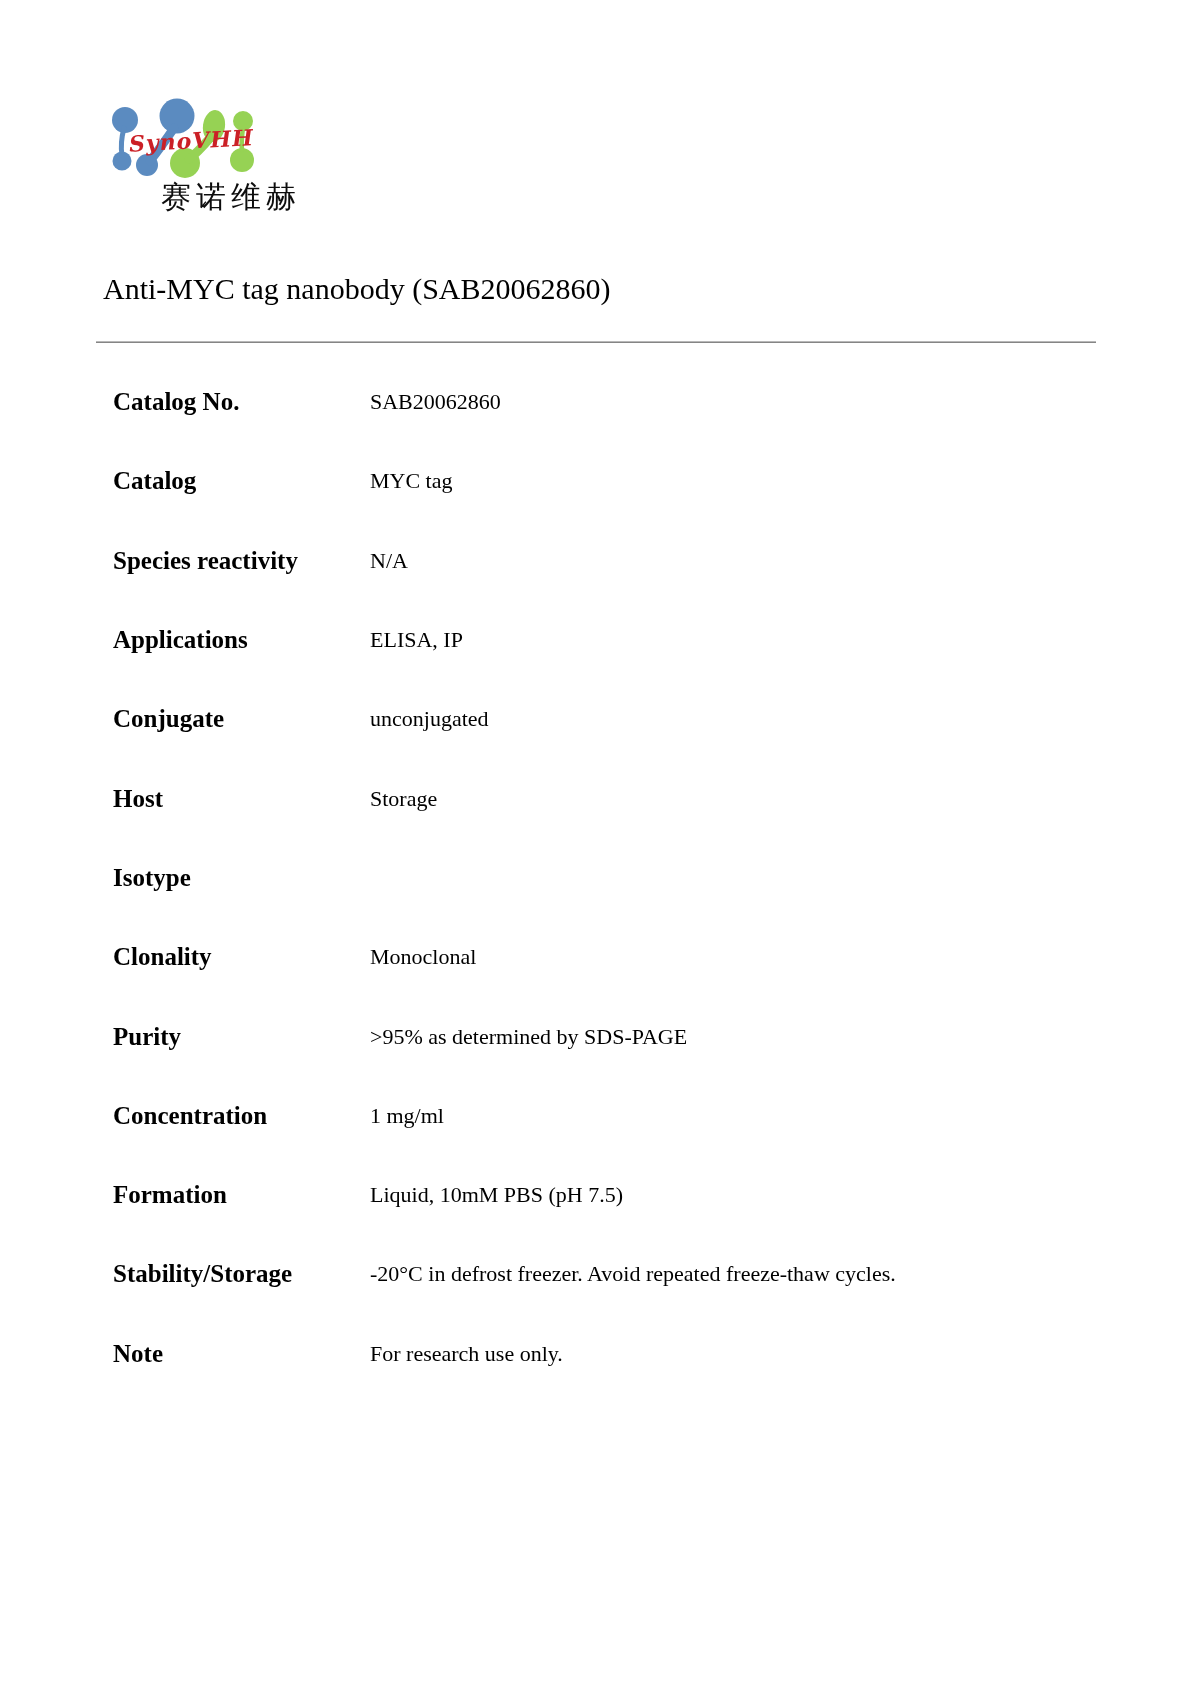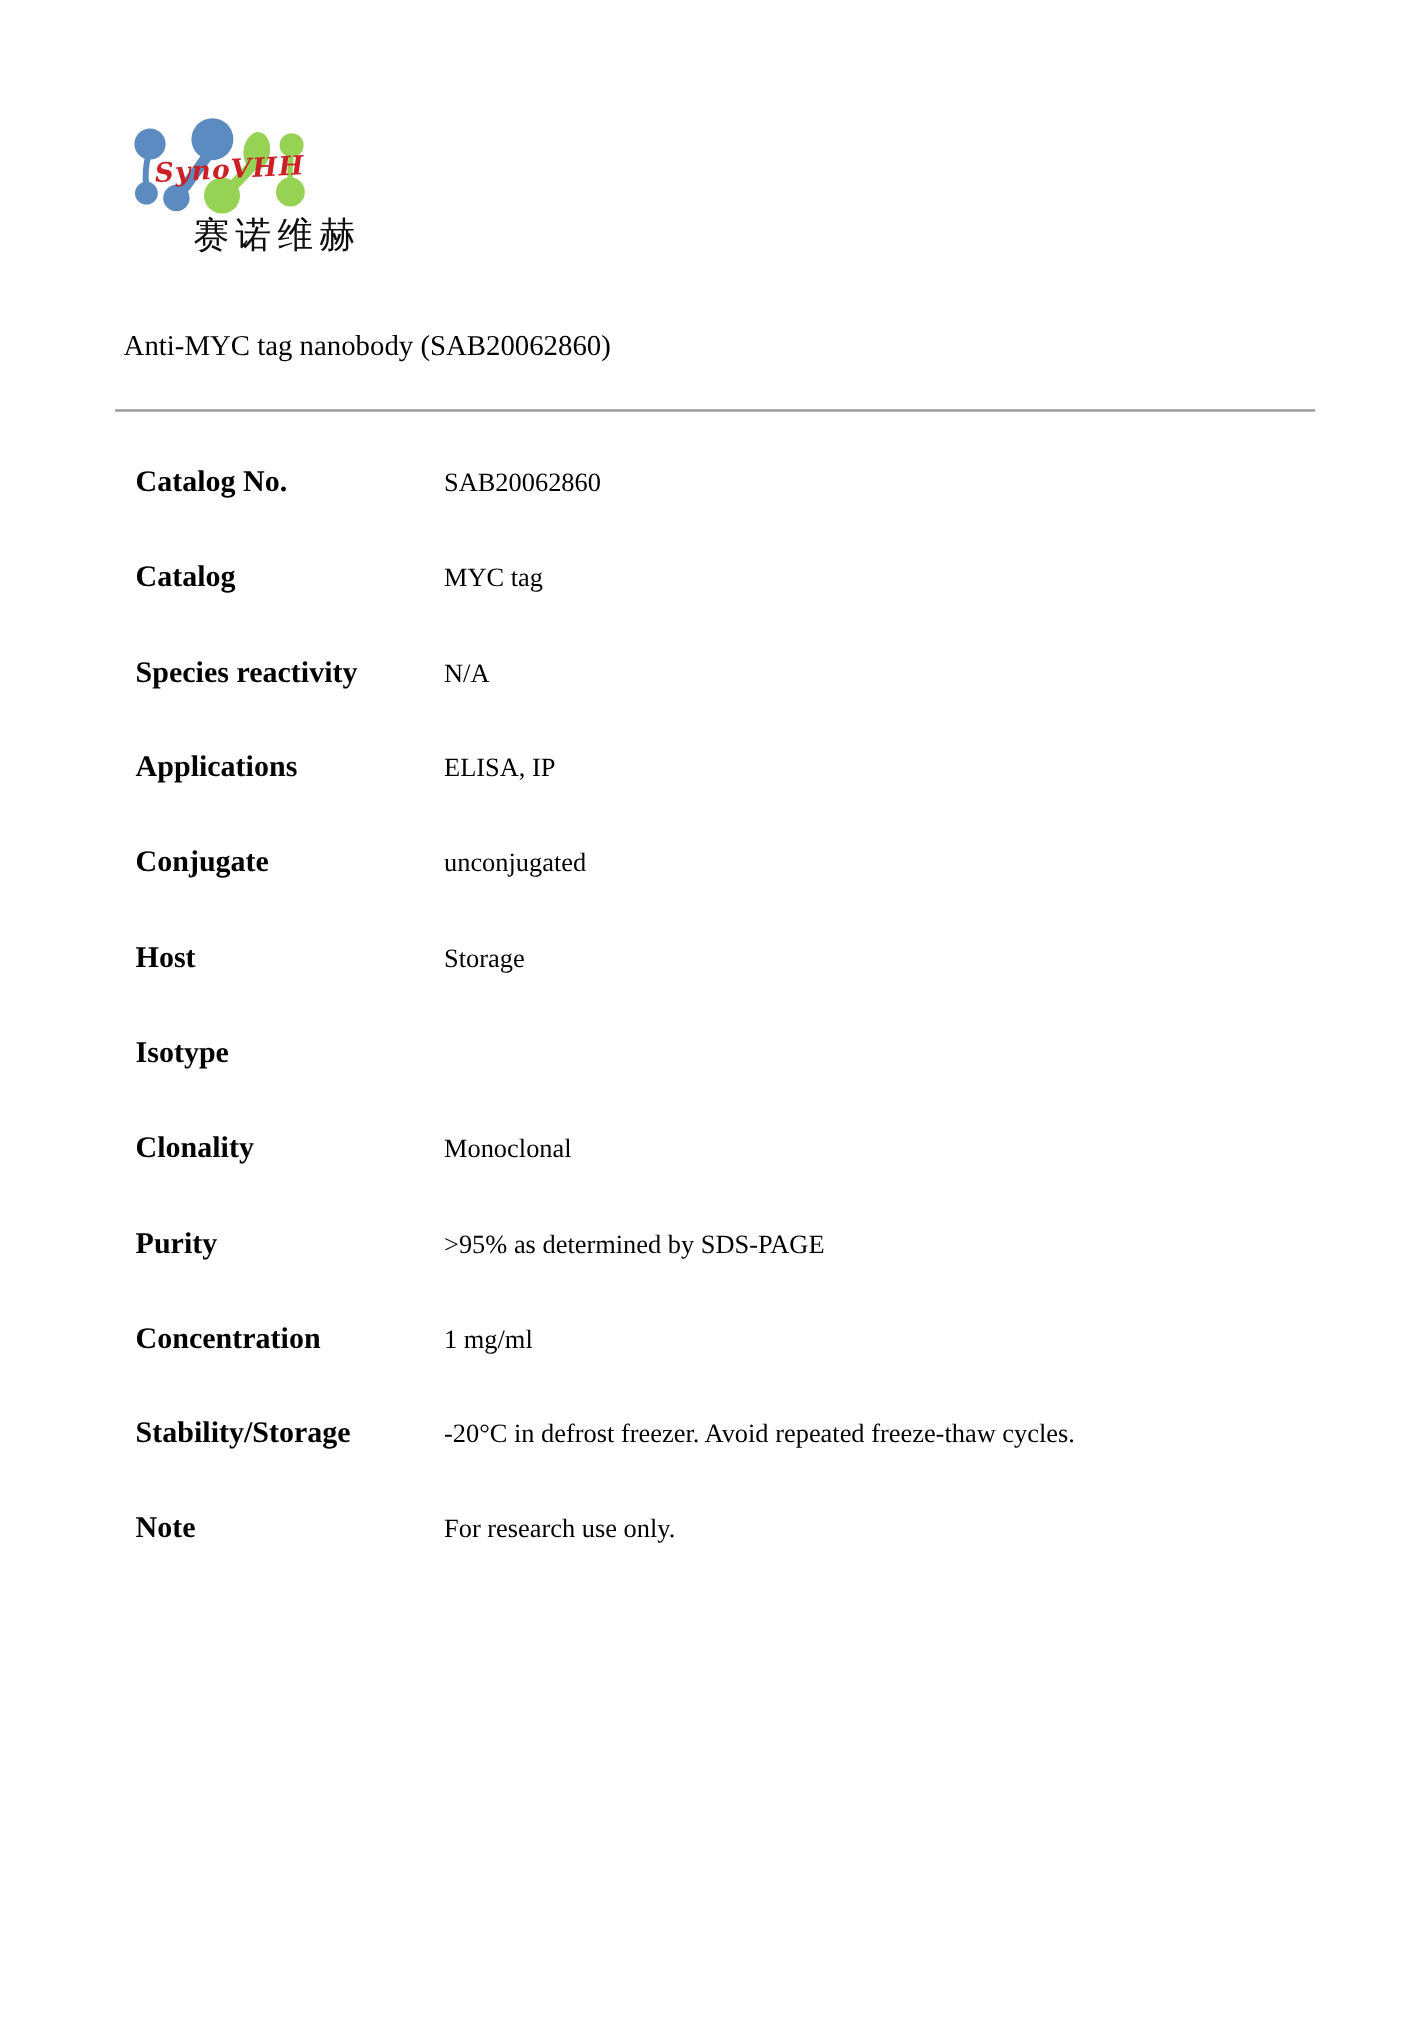--- a/index.html
+++ b/index.html
@@ -32,21 +32,21 @@
     font-weight: 500;
     color: #0d0d0d;
     font-family: "DejaVu Sans", sans-serif;
     white-space: nowrap;
     margin-left: 35px;
   }
   .title {
     position: absolute;
     left: 103px;
     top: 271px;
-    font-size: 24px;
+    font-size: 30px;
     line-height: 36px;
     font-weight: 400;
     white-space: nowrap;
   }
   .rule {
     position: absolute;
     left: 96px;
     top: 341px;
     width: 1000px;
     height: 2px;
@@ -156,20 +156,24 @@
       </div>
       <div class="spec-row">
         <div class="spec-label">Purity</div>
         <div class="spec-value">&gt;95% as determined by SDS-PAGE</div>
       </div>
       <div class="spec-row">
         <div class="spec-label">Concentration</div>
         <div class="spec-value">1 mg/ml</div>
       </div>
       <div class="spec-row">
+        <div class="spec-label">Formation</div>
+        <div class="spec-value">Liquid, 10mM PBS (pH 7.5)</div>
+      </div>
+      <div class="spec-row">
         <div class="spec-label">Stability/Storage</div>
         <div class="spec-value">-20°C in defrost freezer. Avoid repeated freeze-thaw cycles.</div>
       </div>
       <div class="spec-row">
         <div class="spec-label">Note</div>
         <div class="spec-value">For research use only.</div>
       </div>
     </div>
 
 </div>

